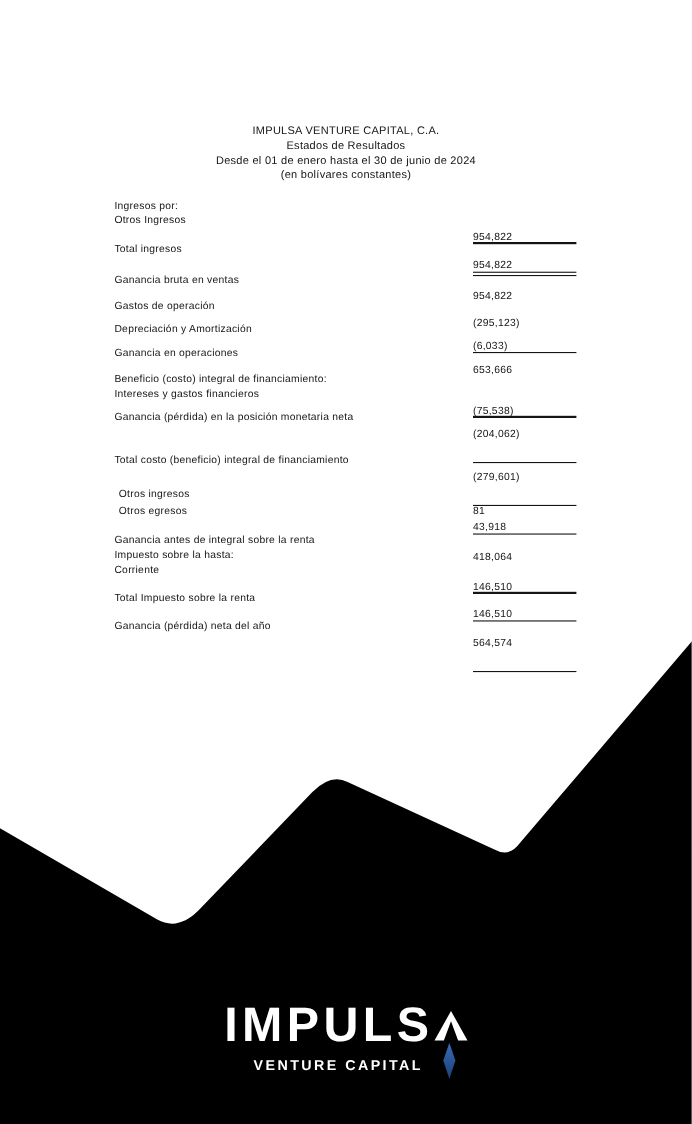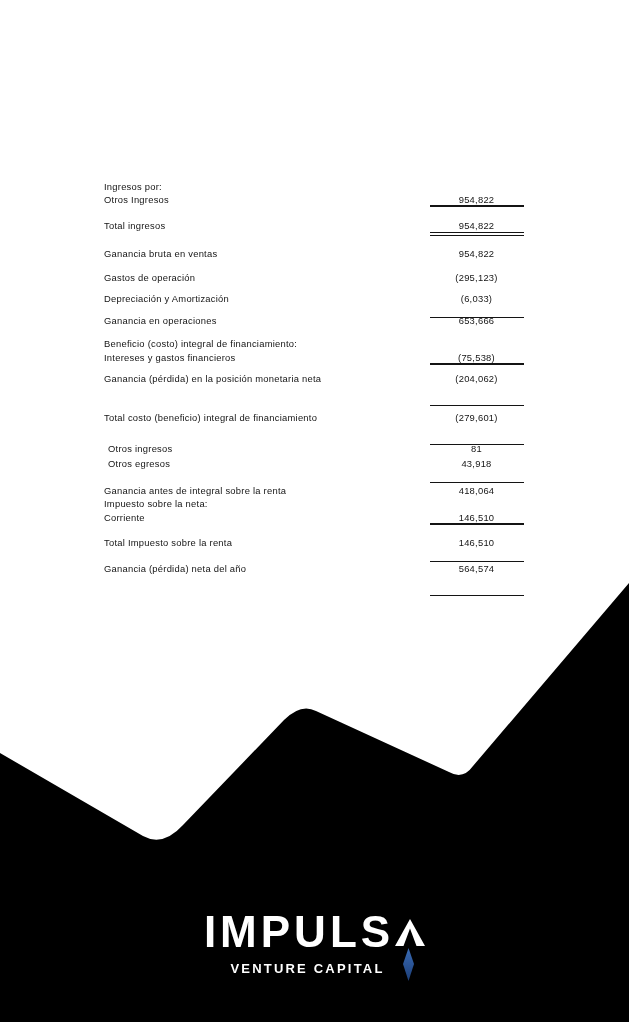--- a/index.html
+++ b/index.html
@@ -22,23 +22,23 @@
   .doc-header{
     position:absolute;top:113px;left:0;width:100%;
     text-align:center;
     font-size:10px;line-height:13.4px;letter-spacing:0.25px;
   }
   
   .statement{position:absolute;top:0;left:0;width:100%;height:600px;}
   .row{position:absolute;left:0;width:100%;height:12px;font-size:9.4px;line-height:11px;letter-spacing:0.25px;}
   .row .label{position:absolute;left:104px;white-space:nowrap;}
   .row.indent .label{left:108px;}
-  .row .value{position:absolute;left:430px;width:93px;text-align:center;padding-right:1px;white-space:nowrap;}
+  .row .value{position:absolute;left:430px;width:93px;text-align:left;padding-right:1px;white-space:nowrap;margin-top:15px;}
   .rule-none{border-bottom:none;}
-  .rule-single{border-bottom:1px solid var(--ink);padding-bottom:13px;}
+  .rule-single{border-bottom:1px solid var(--ink);padding-bottom:1px;}
   .rule-thick{border-bottom:2px solid var(--ink);padding-bottom:0;}
   .rule-double{border-bottom:4px double var(--ink);padding-bottom:1px;}
   .value.gap{padding-bottom:21px;}
   
   .footer-art{position:absolute;left:0;top:580px;width:629px;height:442px;}
   .footer-art svg.silhouette{display:block;width:629px;height:442px;}
   
   .logo{
     position:absolute;left:0;top:330px; 
     width:100%;
@@ -55,20 +55,24 @@
     font-size:13px;line-height:13px;letter-spacing:2.2px;font-weight:700;
     padding-right:14px; 
   }
 </style>
 </head>
 <body>
 
 <div class="page">
 
   <header class="doc-header">
+    <div>IMPULSA VENTURE CAPITAL, C.A.</div>
+    <div>Estados de Resultados</div>
+    <div>Desde el 01 de enero hasta el 30 de junio de 2024</div>
+    <div>(en bolívares constantes)</div>
   </header>
 
   <main class="statement">
 
     <div id="rows-container">
       <div class="row" style="top: 181px;">
         <span class="label">Ingresos por:</span>
         <span class="value rule-none"></span>
       </div>
 
@@ -131,21 +135,21 @@
         <span class="label">Otros egresos</span>
         <span class="value rule-single">43,918</span>
       </div>
 
       <div class="row" style="top: 485px;">
         <span class="label">Ganancia antes de integral sobre la renta</span>
         <span class="value rule-none">418,064</span>
       </div>
 
       <div class="row" style="top: 498px;">
-        <span class="label">Impuesto sobre la neta:</span>
+        <span class="label">Impuesto sobre la hasta:</span>
         <span class="value rule-none"></span>
       </div>
 
       <div class="row" style="top: 512px;">
         <span class="label">Corriente</span>
         <span class="value rule-thick">146,510</span>
       </div>
 
       <div class="row" style="top: 537px;">
         <span class="label">Total Impuesto sobre la renta</span>

